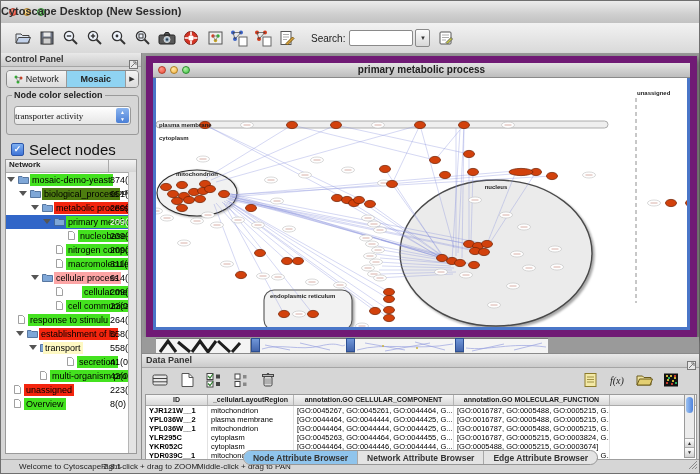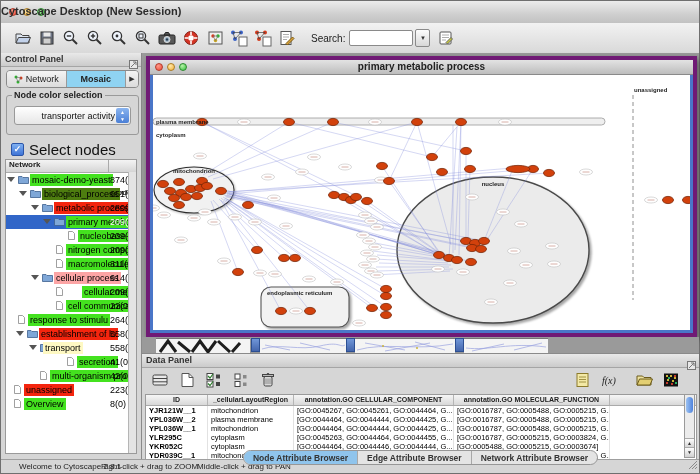--- a/index.html
+++ b/index.html
@@ -45,21 +45,21 @@
   .cptab.sel{background:#8fd3f2;font-weight:bold;}
   .cptab-arrow{width:12px;display:flex;align-items:center;justify-content:center;
     font-size:7px;color:#333;background:linear-gradient(#f4f4f4,#dcdcdc);}
   .groupbox{position:absolute;left:5px;top:42px;width:131px;height:38px;
     border:1px solid #9a9a9a;border-radius:3px;}
   .groupbox .gb-label{position:absolute;top:-6px;left:5px;background:#d6d6d6;
     font-size:9px;font-weight:bold;color:#222;padding:0 2px;}
   .dropdown{position:absolute;left:7px;top:10px;width:115px;height:17px;
     border:1px solid #999;border-radius:3px;background:linear-gradient(#ffffff,#e6e6e6);
     font-size:9px;color:#111;display:flex;align-items:center;}
-  .dropdown .dd-text{flex:1;text-align:right;}
+  .dropdown .dd-text{flex:1;text-align:left;font-family:Liberation Serif, serif;}
   .dd-stepper{width:13px;height:15px;margin:0 1px;border-radius:2px;
     background:linear-gradient(#8ab4ef,#4a7fd6);color:#fff;font-size:5px;line-height:7px;
     display:flex;flex-direction:column;align-items:center;justify-content:center;}
   .checkrow{position:absolute;left:10px;top:88px;display:flex;align-items:center;}
   .checkbox{width:11px;height:11px;border-radius:2px;border:1px solid #2b55a8;
     background:linear-gradient(#7fb0f2,#3f74d6);color:#fff;font-size:9px;line-height:10px;
     text-align:center;font-weight:bold;}
   .checklab{font-size:15px;font-weight:normal;color:#111;margin-left:5px;}
 
   
@@ -76,21 +76,21 @@
   .ticon{position:absolute;top:2px;width:11px;height:9px;}
   .tlabel{position:absolute;top:1px;padding:0 2px;line-height:12px;color:#000;}
   .tcount{position:absolute;left:104px;top:1px;line-height:12px;color:#000;}
   .trow.sel .tcount{color:#fff;}
   .treescroll{position:absolute;right:0;top:12px;bottom:0;width:7px;
     background:#e4e4e4;border-left:1px solid #b5b5b5;}
 
   
   .desktop{position:absolute;left:141px;top:52px;right:0;bottom:13px;background:#9a9a9a;}
   .netwin{position:absolute;left:4px;top:3px;width:551px;height:281px;
-    background:#4a76c8;border:4px solid #701a75;box-sizing:border-box;
+    background:#4a76c8;border:7px solid #701a75;box-sizing:border-box;
     box-shadow:2px 3px 6px rgba(0,0,0,.45);}
   .netwin .ntitle{height:14px;position:relative;
     background:linear-gradient(#e3e3e3,#bdbdbd);border-bottom:1px solid #8a8a8a;}
   .ntl{position:absolute;top:3px;width:8px;height:8px;border-radius:50%;box-sizing:border-box;}
   .ntitle-text{position:absolute;left:0;right:0;top:1px;text-align:center;
     font-size:10px;font-weight:bold;color:#222;}
   .ncanvas{position:absolute;left:3px;right:3px;top:15px;bottom:3px;background:#fff;overflow:hidden;}
   .ncanvas svg{position:absolute;left:0;top:0;}
 
   
@@ -753,21 +753,21 @@
             </svg>
           </span>
         </span>
       <span class="dtb-right" id="dtb-right">
           <span class="tbicon" style="margin-right: 4px;">
             <svg width="17" height="18">
               <rect x="3" y="2.5" width="11" height="13" fill="#f3e9a6" stroke="#8c7b2c"></rect>
               <path d="M5,6 h7 M5,8.5 h7 M5,11 h7" stroke="#8c7b2c" stroke-width="0.8"></path>
             </svg>
           </span>
-          <span class="tbicon" style="margin-right: 12px;">
+          <span class="tbicon" style="margin-right: 4px;">
             <svg width="18" height="18">
               <text x="2" y="12.5" font-family="Liberation Serif,serif" font-style="italic" font-size="10" fill="#222">f(x)</text>
             </svg>
           </span>
           <span class="tbicon" style="margin-right: 4px;">
             <svg width="19" height="18">
               <path d="M2,14 V5 h5.5 l1.5,1.5 H16 V14 Z" fill="#efe3a0" stroke="#6d5c1c"></path>
               <path d="M2,14 L4.5,8 H17.5 L15,14 Z" fill="#e3cf72" stroke="#6d5c1c"></path>
             </svg>
           </span>
@@ -850,22 +850,22 @@
     <div class="dscroll">
       <div class="dthumb"></div>
       <div class="darrow" style="bottom:9px;">▲</div>
       <div class="darrow" style="bottom:0;">▼</div>
     </div>
   </div>
 
   <div class="btabs">
     <div class="btab-group" id="btab-group">
         <div class="btab sel">Node Attribute Browser</div>
+        <div class="btab">Network Attribute Browser</div>
         <div class="btab">Edge Attribute Browser</div>
-        <div class="btab">Network Attribute Browser</div>
       </div>
   </div>
 
   <div class="statusbar">
     <span id="status-items"><span class="stitem" style="left: 18px;">Welcome to Cytoscape 2.8.1</span><span class="stitem" style="left: 100px;">Right-click + drag to ZOOM</span><span class="stitem" style="left: 196px;">Middle-click + drag to PAN</span></span>
     <span class="grip">
       <svg width="10" height="10">
           <path d="M1,9 L9,1 M4,9 L9,4 M7,9 L9,7" stroke="#8a8a8a" stroke-width="1"></path>
         </svg>
     </span>

